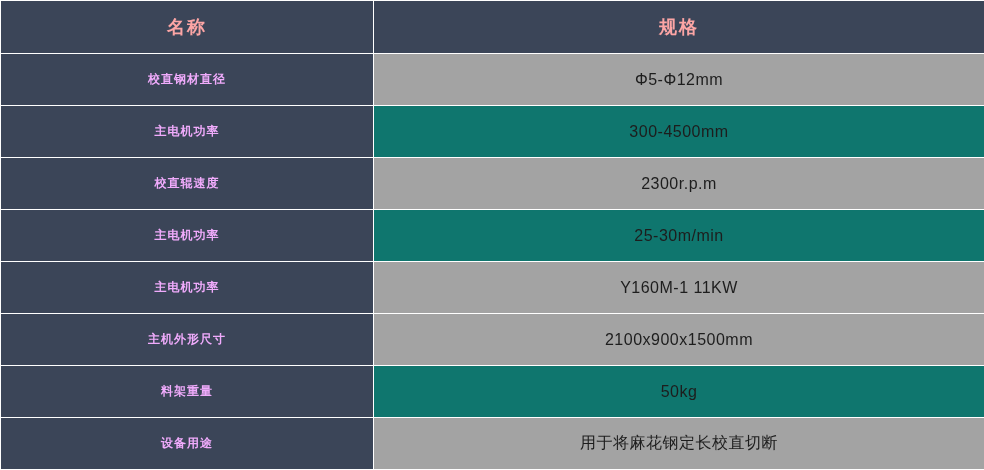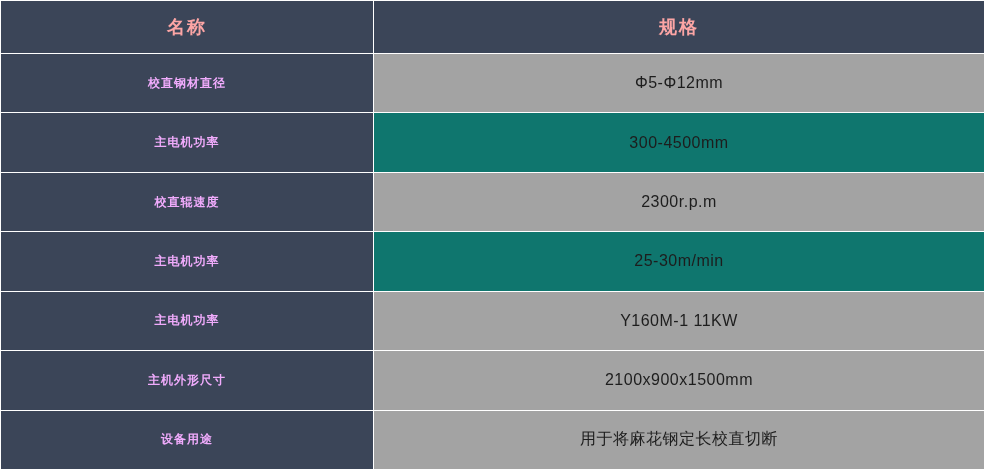--- a/index.html
+++ b/index.html
@@ -96,18 +96,22 @@
         <td class="value-cell">25-30m/min</td>
       </tr>
       <tr class="row-even">
         <td class="name-cell">主电机功率</td>
         <td class="value-cell">Y160M-1  11KW</td>
       </tr>
       <tr class="row-even">
         <td class="name-cell">主机外形尺寸</td>
         <td class="value-cell">2100x900x1500mm</td>
       </tr>
+      <tr class="row-odd">
+        <td class="name-cell">料架重量</td>
+        <td class="value-cell">50kg</td>
+      </tr>
       <tr class="row-even">
         <td class="name-cell">设备用途</td>
         <td class="value-cell">用于将麻花钢定长校直切断</td>
       </tr>
     </tbody>
 </table>
 
 </body></html>

